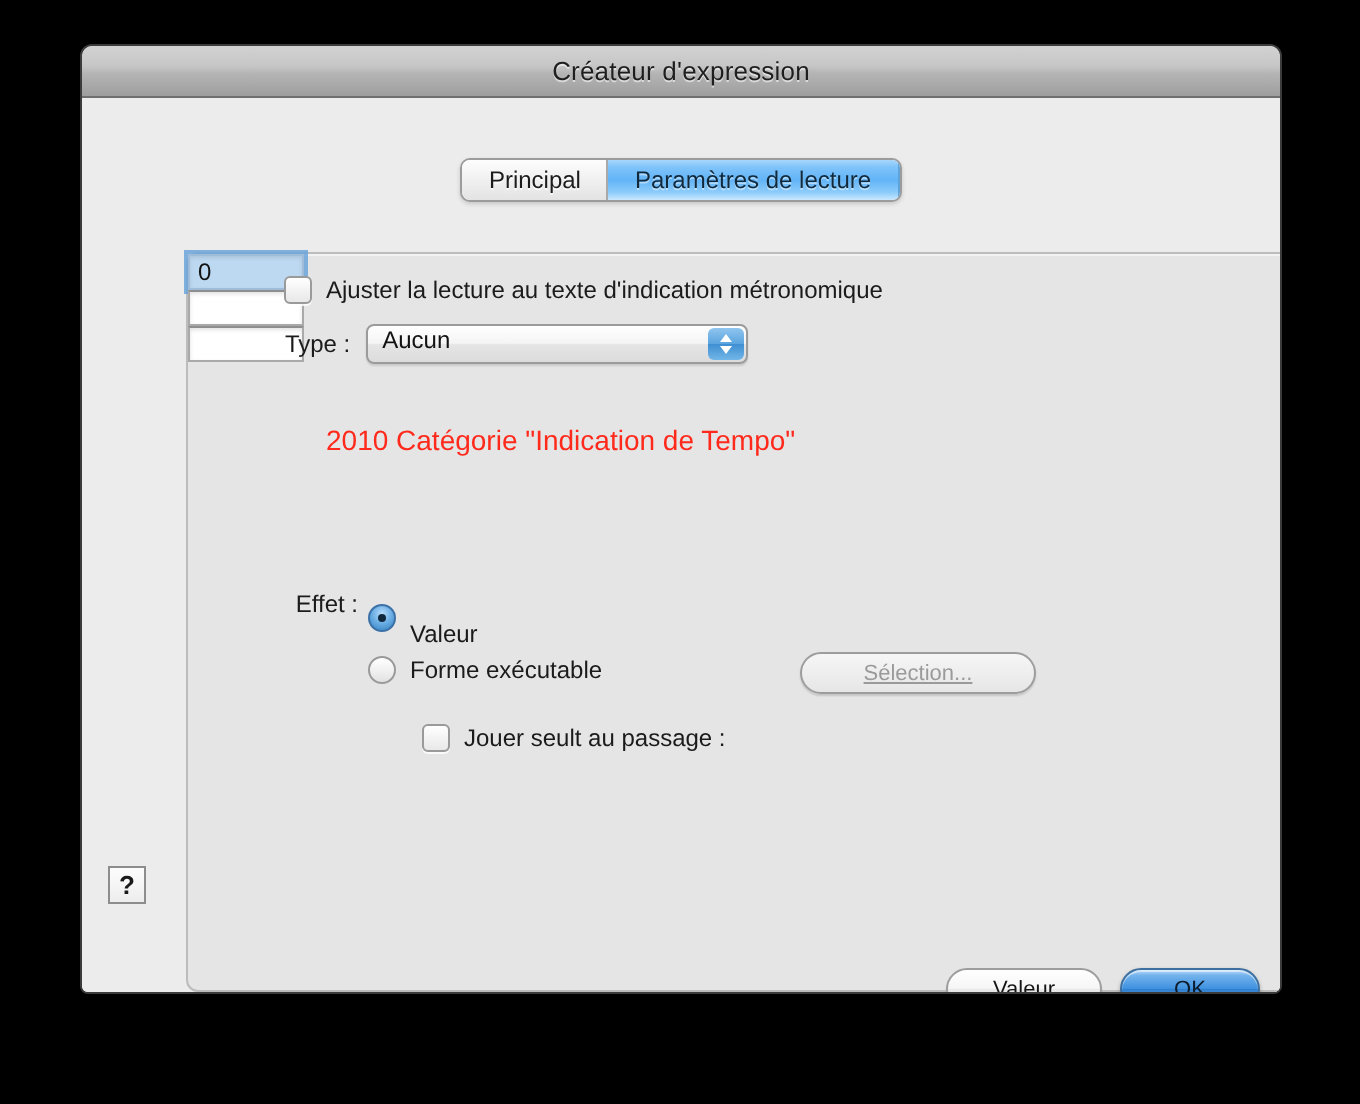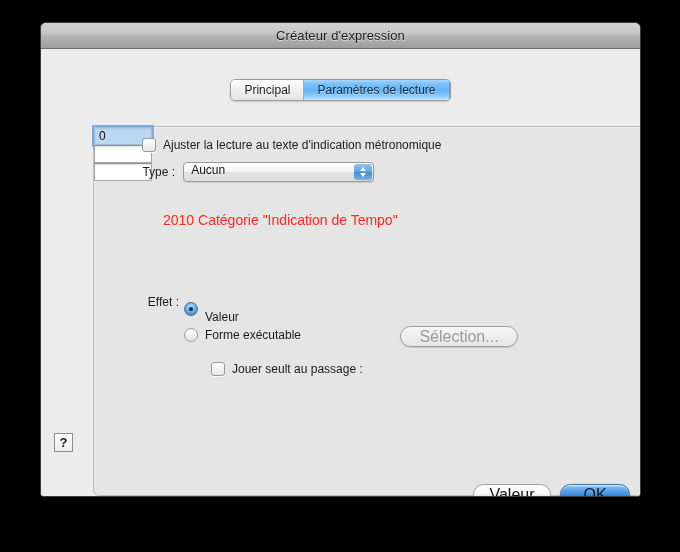--- a/index.html
+++ b/index.html
@@ -178,22 +178,23 @@
   }
 
   
   .capsule {
     height: 21px;
     border: 1px solid #9d9d9d;
     border-radius: 11px;
     background: linear-gradient(to bottom, #ffffff 0%, #f6f6f6 48%, #e7e7e7 52%, #dfdfdf 100%);
     box-shadow: 0 1px 1px rgba(0,0,0,0.14);
     display: flex; align-items: center; justify-content: center;
-    font-size: 16px;
+    font-size: 11px;
     color: #141414;
+    text-decoration: underline;
   }
   .capsule.disabled { color: #9a9a9a; background: linear-gradient(to bottom,#f6f6f6 0%,#eeeeee 50%,#e6e6e6 100%); }
   .capsule.default {
     border: 1px solid #3f6f9e;
     background: linear-gradient(to bottom, #bddcfa 0%, #74b3ec 14%, #3d90df 50%, #2f7fd0 51%, #6fb1ea 88%, #a9d3f7 100%);
     color: #0c1c2c;
     box-shadow: 0 1px 2px rgba(0,0,0,0.28), inset 0 1px 0 rgba(255,255,255,0.5);
   }
 
   .red-note {

